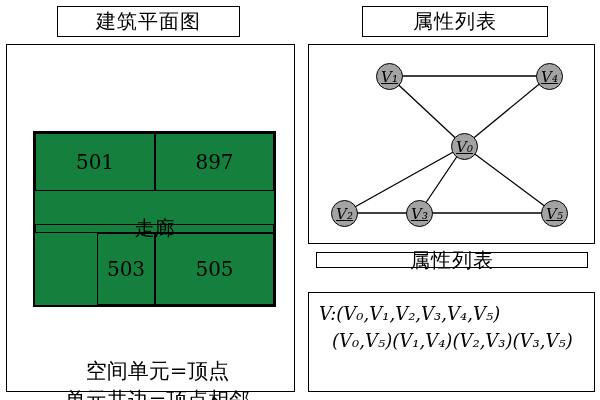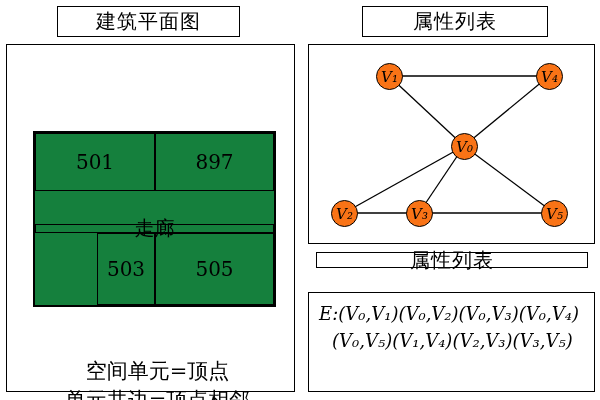--- a/index.html
+++ b/index.html
@@ -29,22 +29,22 @@
   .room-503{grid-column:2;grid-row:3;}
   .room-505{grid-column:3;grid-row:3;}
   .caption{position:absolute;left:6px;top:312px;width:289px;text-align:center;
     font-size:21px;line-height:29px;}
   
   .right-title{left:362px;top:6px;width:186px;height:31px;}
   .graph-box{left:308px;top:44px;width:287px;height:200px;}
   .graph-svg{position:absolute;left:0;top:0;width:100%;height:100%;}
   .node{
     position:absolute;width:27px;height:27px;border:1.5px solid #000;border-radius:50%;
-    background:#f97316;display:flex;align-items:center;justify-content:center;
-    font-style:italic;font-size:15px;box-sizing:border-box;
+    background:#a3a3a3;display:flex;align-items:center;justify-content:center;
+    font-style:italic;font-size:15px;box-sizing:border-box;text-decoration:underline;
   }
   .n0{left:142px;top:88px;}
   .n1{left:67px;top:18px;}
   .n2{left:22px;top:155px;}
   .n3{left:97px;top:155px;}
   .n4{left:227px;top:18px;}
   .n5{left:232px;top:155px;}
   .list-title{left:316px;top:252px;width:272px;height:16px;}
   .list-box{left:308px;top:292px;width:287px;height:100px;padding:7px 0 0 10px;}
   .math-line{font-style:italic;font-size:18px;line-height:27px;white-space:nowrap;}
@@ -96,17 +96,17 @@
     <div class="node n3">V₃</div>
     <div class="node n4">V₄</div>
     <div class="node n5">V₅</div>
   </div>
 
   <div class="box title-box list-title">
     <span>属性列表</span>
   </div>
 
   <div class="box list-box">
-    <div class="math-line">E:(V₀,V₁)(V₀,V₂)(V₀,V₃)(V₀,V₄)</div>
+    <div class="math-line">V:(V₀,V₁,V₂,V₃,V₄,V₅)</div>
     <div class="math-line indent">(V₀,V₅)(V₁,V₄)(V₂,V₃)(V₃,V₅)</div>
   </div>
 
 </div>
 
 </body></html>

